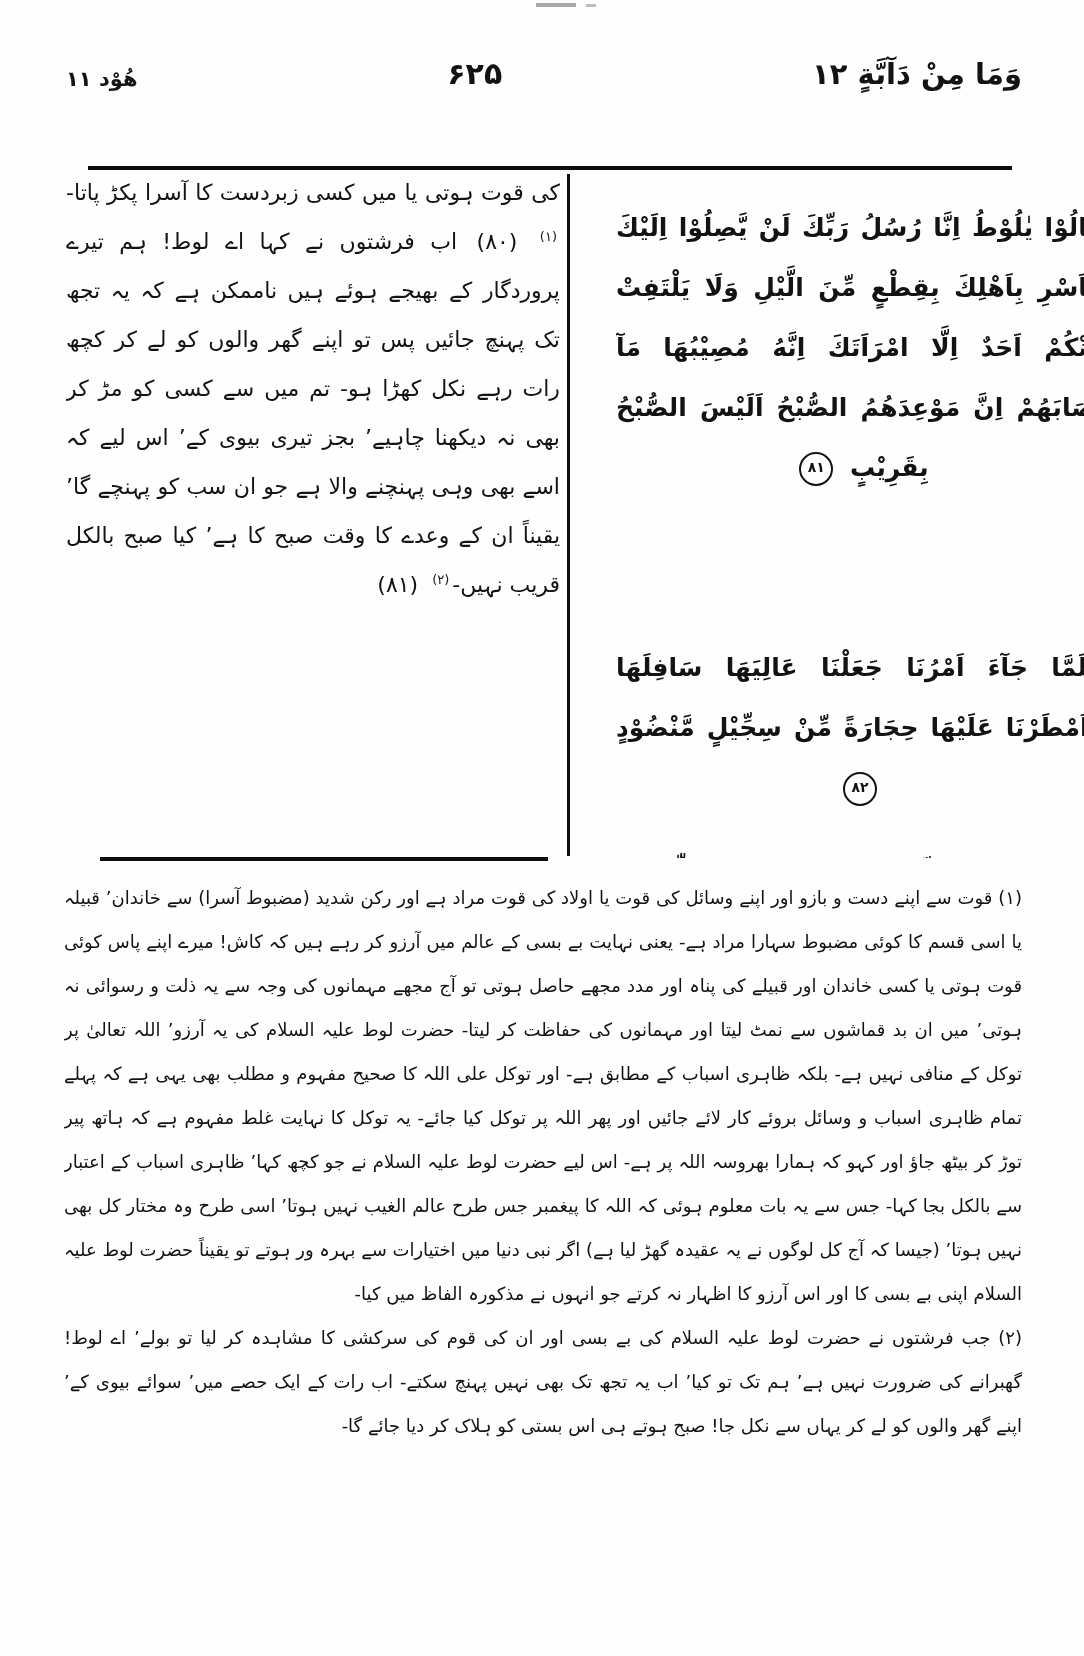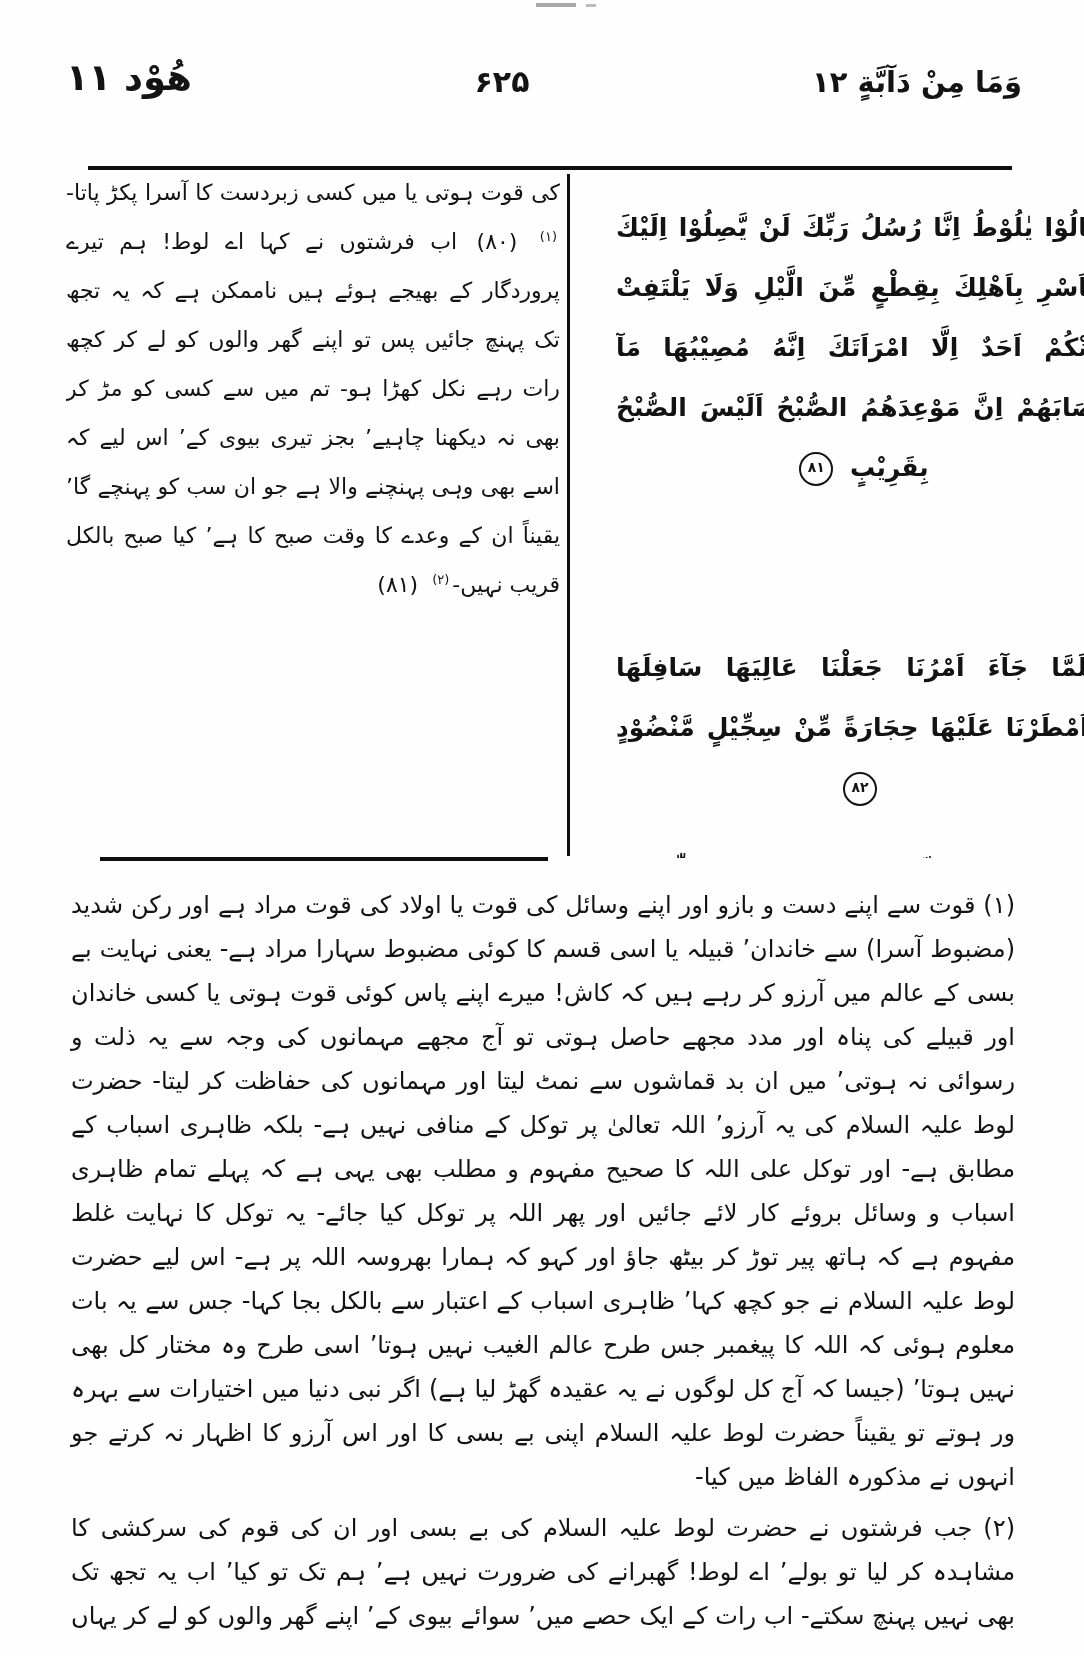--- a/index.html
+++ b/index.html
@@ -13,21 +13,21 @@
   .scan-dot{position:absolute;top:4px;left:586px;width:10px;height:3px;background:#bcbcbc;}
 
   
   .hdr{
     position:absolute;top:56px;left:66px;right:62px;
     display:flex;direction:rtl;justify-content:space-between;align-items:flex-end;
     font-weight:bold;
   }
   .hdr-juz{font-size:29px;}
   .hdr-num{font-size:30px;letter-spacing:3px;}
-  .hdr-surah{font-size:37px;}
+  .hdr-surah{font-size:21px;}
   .hdr-rule{position:absolute;top:166px;left:88px;width:924px;height:4px;background:#0f0f0f;}
 
   
   .col-divider{position:absolute;top:174px;left:567px;width:3px;height:682px;background:#0f0f0f;}
 
   
   .arabic-col{
     position:absolute;top:172px;left:616px;width:488px;height:686px;overflow:hidden;
     direction:rtl;font-weight:bold;
   }
@@ -49,21 +49,21 @@
   .tr{margin:0 0 9px 0;font-size:22px;line-height:49px;text-align:justify;}
   .fnref{font-size:13px;vertical-align:super;line-height:0;margin:0 3px;}
   .vnum{margin:16px 4px;white-space:nowrap;}
 
   
   .fn-rule{position:absolute;top:857px;left:100px;width:448px;height:4px;background:#0f0f0f;}
   .footnotes{
     position:absolute;top:876px;left:64px;width:958px;height:766px;overflow:hidden;
     direction:rtl;
   }
-  .fn{margin:7px;font-size:24px;line-height:44px;text-align:justify;}
+  .fn{margin:0;font-size:18px;line-height:44px;text-align:justify;}
   .fn-marker{white-space:nowrap;}
 </style>
 </head>
 <body>
 
 <div class="page">
 
   <div class="scan-dash"></div>
   <div class="scan-dot"></div>
 

